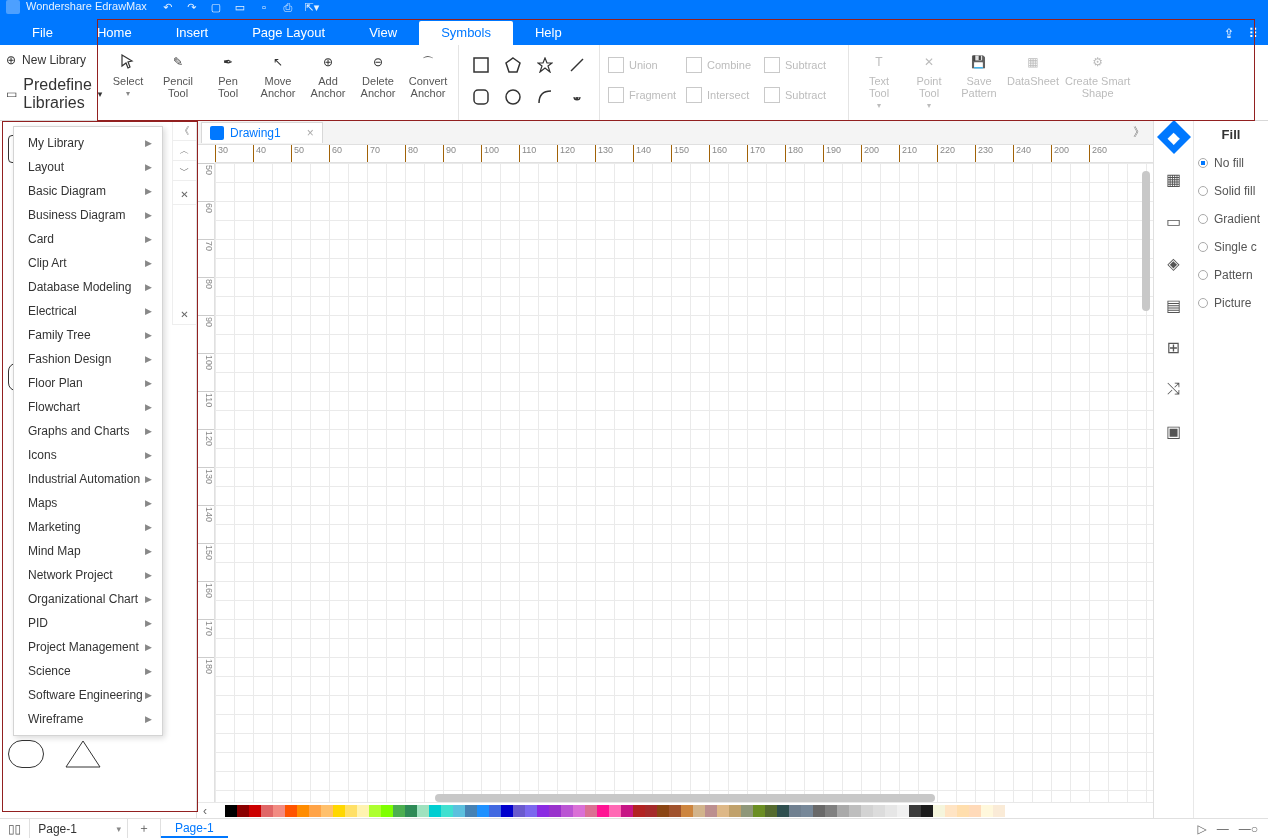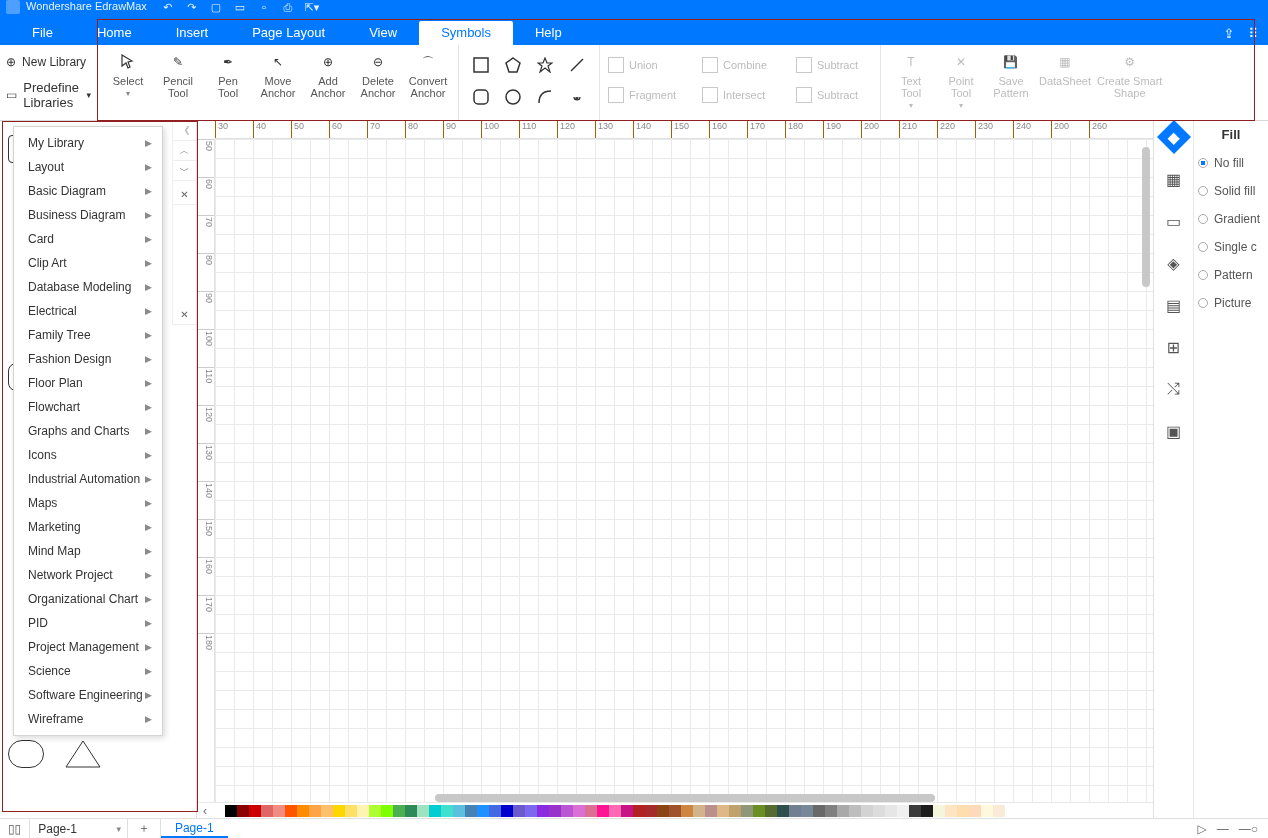--- a/index.html
+++ b/index.html
@@ -18,21 +18,21 @@
 .ribbon-left .rl-btn{display:flex;align-items:center;gap:6px;color:#333;cursor:pointer;font-size:12px;padding:2px 0}
 .ribbon-group{display:flex;align-items:flex-start;border-right:1px solid #e4e4e4;padding:6px 8px 2px;gap:6px}
 .ribbon-btn{display:flex;flex-direction:column;align-items:center;justify-content:flex-start;min-width:44px;cursor:pointer;color:#444;gap:2px}
 .ribbon-btn .ic{width:22px;height:22px;display:flex;align-items:center;justify-content:center;color:#333}
 .ribbon-btn .lbl{font-size:11px;text-align:center;line-height:1.1;white-space:pre-line;color:#555}
 .ribbon-btn.dis{color:#bcbcbc}
 .ribbon-btn.dis .lbl{color:#bcbcbc}
 .ribbon-btn.dis .ic{color:#bcbcbc}
 .shape-grid{display:grid;grid-template-columns:repeat(4,28px);grid-template-rows:28px 28px;gap:4px}
 .shape-grid .sc{display:flex;align-items:center;justify-content:center}
-.ops-grid{display:grid;grid-template-columns:76px 76px 76px;grid-template-rows:28px 28px;gap:2px 18px}
+.ops-grid{display:grid;grid-template-columns:76px 76px 76px;grid-template-rows:28px 28px;gap:2px 2px}
 .ops-grid .op{display:flex;align-items:center;gap:5px;color:#bcbcbc;font-size:11px}
 .ops-grid .op .oi{width:16px;height:16px;border:1px solid #c9c9c9}
 .red-highlight{position:absolute;border:1px solid #922020;pointer-events:none;z-index:50}
 .workspace{position:absolute;top:121px;left:0;right:0;bottom:20px;display:flex}
 .shape-lib{width:197px;border-right:1px solid #e0e0e0;position:relative;background:#fff}
 .lib-dropdown{position:absolute;left:13px;top:5px;width:150px;background:#fff;border:1px solid #d4d4d4;box-shadow:2px 2px 6px rgba(0,0,0,.15);z-index:40;padding:4px 0}
 .lib-dropdown .li{display:flex;align-items:center;justify-content:space-between;padding:5px 10px 5px 14px;font-size:12px;cursor:pointer}
 .lib-dropdown .li .arr{font-size:9px;color:#888}
 .lib-toolbar{position:absolute;right:0;top:0;width:24px;display:flex;flex-direction:column;border-left:1px solid #eee}
 .lib-toolbar .tb{height:20px;display:flex;align-items:center;justify-content:center;border-bottom:1px solid #eee;font-size:10px;color:#666;cursor:pointer}
@@ -105,21 +105,21 @@
 </div>
 
 <div class="ribbon">
   <div class="ribbon-left">
     <div class="rl-btn">
       <span>⊕</span>
       <span>New Library</span>
     </div>
     <div class="rl-btn">
       <span>▭</span>
-      <span style="font-size:13px">Predefine Libraries</span>
+      <span style="font-size:16px">Predefine Libraries</span>
         <span style="font-size:9px">▾</span>
     </div>
   </div>
   <div class="ribbon-group">
     <div class="ribbon-btn">
         <div class="ic">
           <svg width="18" height="18" viewBox="0 0 18 18">
             <path d="M3 2l10 6-4 1 2 5-2 1-2-5-4 3z" fill="none" stroke="#333" stroke-width="1.2"></path>
           </svg>
         </div>
@@ -386,20 +386,28 @@
           <span class="arr">▶</span>
         </div>
         <div class="li">
           <span>Wireframe</span>
           <span class="arr">▶</span>
         </div>
       </div>
   </div>
 
   <div class="canvas-area">
+    <div class="tabbar">
+      <div class="dtab">
+        <span style="width:14px;height:14px;background:#0078ff;display:inline-block;border-radius:2px"></span>
+        <span>Drawing1</span>
+        <span class="x">×</span>
+      </div>
+      <div class="expand">》</div>
+    </div>
     <div class="ruler-h" id="rulerh">
         <div class="tick">30</div>
         <div class="tick">40</div>
         <div class="tick">50</div>
         <div class="tick">60</div>
         <div class="tick">70</div>
         <div class="tick">80</div>
         <div class="tick">90</div>
         <div class="tick">100</div>
         <div class="tick">110</div>

